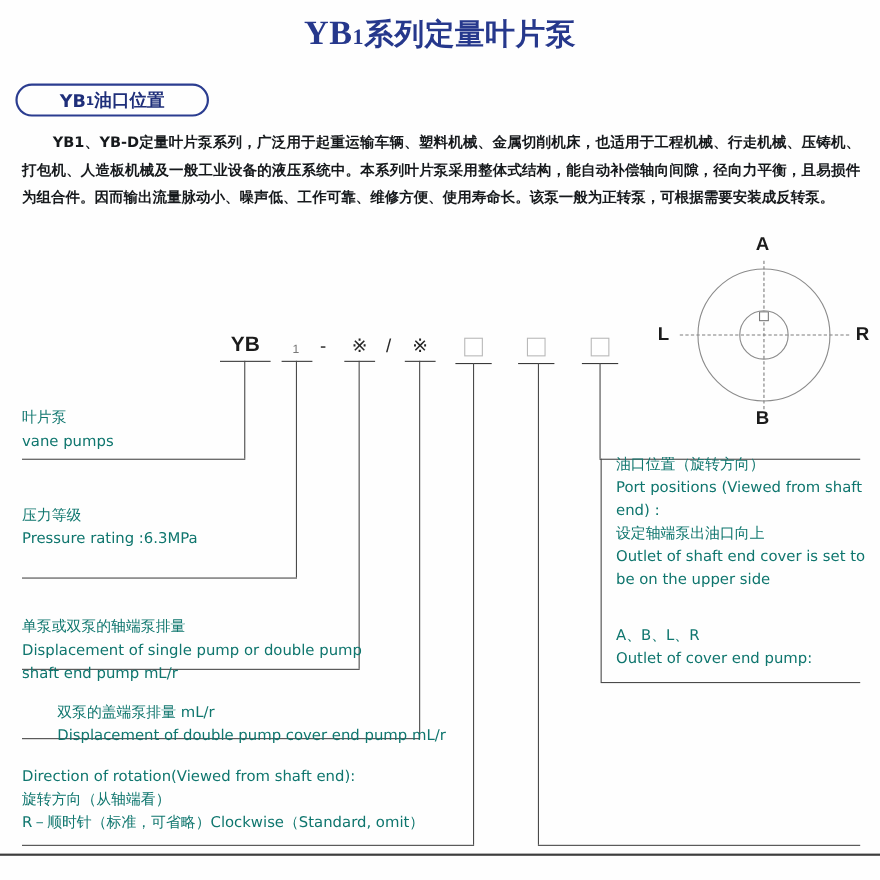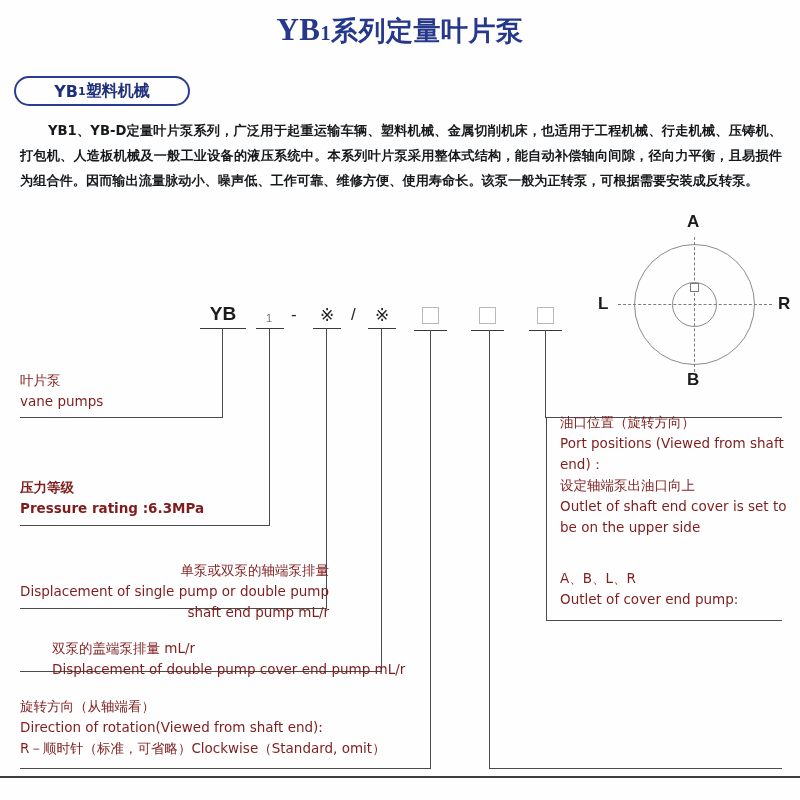--- a/index.html
+++ b/index.html
@@ -129,21 +129,21 @@
     height: 0;
     border-top: 2px solid #3d3d3d;
   }
 
   
   .label {
     position: absolute;
     font-family: "DejaVu Sans", "Liberation Sans", sans-serif;
     font-size: 13.5px;
     line-height: 21px;
-    color: #7f1d1d;
+    color: #0f766e;
     white-space: nowrap;
   }
   .label .ln { display: block; }
 
   
   .diagram { position: absolute; }
   .circ {
     position: absolute;
     border: 1.2px solid #8b8b8b;
     border-radius: 50%;
@@ -181,21 +181,21 @@
 
 <div id="page">
 
   <div class="title">
     <span>YB</span><span class="sub">1</span><span class="cn">系列定量叶片泵</span>
   </div>
 
   <div class="badge">
     <span>YB</span>
       <span class="sub">1</span>
-      <span> 塑料机械</span>
+      <span> 油口位置</span>
   </div>
 
   <div class="intro">YB1、YB-D定量叶片泵系列，广泛用于起重运输车辆、塑料机械、金属切削机床，也适用于工程机械、行走机械、压铸机、打包机、人造板机械及一般工业设备的液压系统中。本系列叶片泵采用整体式结构，能自动补偿轴向间隙，径向力平衡，且易损件为组合件。因而输出流量脉动小、噪声低、工作可靠、维修方便、使用寿命长。该泵一般为正转泵，可根据需要安装成反转泵。</div>
 
   <div class="code-text" style="left:202px; top:303px; width:42px; text-align:center;">YB</div>
   <div class="ul" style="left:200px; top:328px; width:46px;"></div>
 
   <div class="code-sub" style="left:262px; top:312px; width:14px; text-align:center;">1</div>
   <div class="ul" style="left:256px; top:328px; width:28px;"></div>
 
@@ -242,39 +242,39 @@
   <div class="vline" style="left:489px; top:330px; height:438px;"></div>
   <div class="hline" style="left:489px; top:768px; width:293px;"></div>
 
   <div class="thick-rule" style="left:0px; top:776px; width:800px;"></div>
 
   <div class="label" style="left:20px; top:370px;">
     <span class="ln">叶片泵</span>
     <span class="ln">vane pumps</span>
   </div>
 
-  <div class="label" style="left:20px; top:477px;font-weight:bold;">
+  <div class="label" style="left:20px; top:459px;">
     <span class="ln">压力等级</span>
     <span class="ln">Pressure rating :6.3MPa</span>
   </div>
 
-  <div class="label" style="left:20px; top:560px;text-align:right;">
+  <div class="label" style="left:20px; top:560px;">
     <span class="ln">单泵或双泵的轴端泵排量</span>
     <span class="ln">Displacement of single pump or double pump</span>
     <span class="ln">shaft end pump  mL/r</span>
   </div>
 
   <div class="label" style="left:20px; top:638px;margin-left:32px;">
     <span class="ln">双泵的盖端泵排量 mL/r</span>
     <span class="ln">Displacement of double pump cover end pump  mL/r</span>
   </div>
 
   <div class="label" style="left:20px; top:696px;">
+    <span class="ln">Direction of rotation(Viewed from shaft end):</span>
     <span class="ln">旋转方向（从轴端看）</span>
-    <span class="ln">Direction of rotation(Viewed from shaft end):</span>
     <span class="ln">R－顺时针（标准，可省略）Clockwise（Standard, omit）</span>
   </div>
 
   <div class="label" style="left:560px; top:412px;">
     <span class="ln">油口位置（旋转方向）</span>
     <span class="ln">Port positions (Viewed from shaft</span>
     <span class="ln">end)：</span>
     <span class="ln">设定轴端泵出油口向上</span>
     <span class="ln">Outlet of shaft end cover is set to</span>
     <span class="ln">be on the upper side</span>

